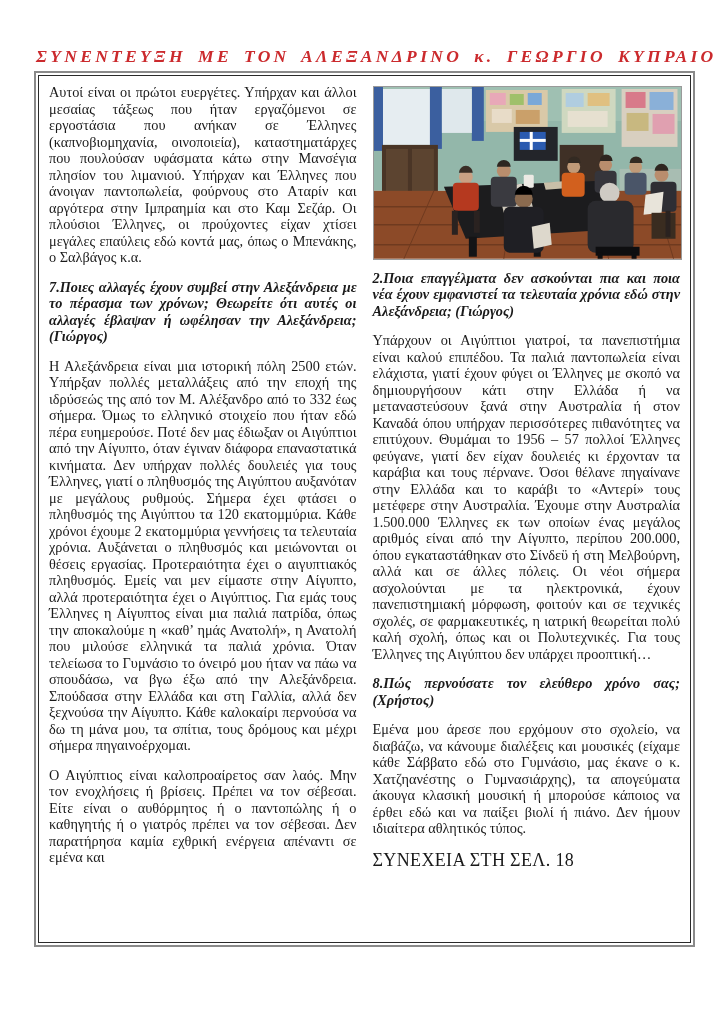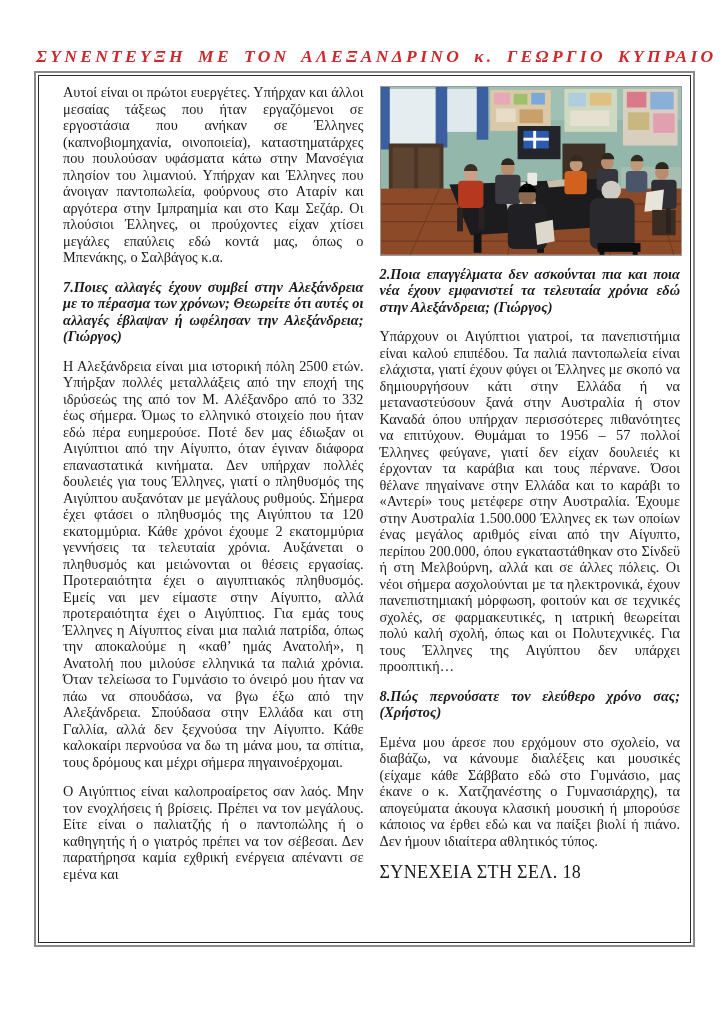--- a/index.html
+++ b/index.html
@@ -23,21 +23,21 @@
     letter-spacing:0.19em;word-spacing:0.25em;
     margin:10px 0 8px 0;white-space:nowrap;
   }
 
   
   .frame{
     border:1px solid #2a2a2a;
     outline:2px solid #8a8a8a;
     outline-offset:2px;
     margin:8px 2px 0 2px;
-    padding:8px 10px 10px 24px;
+    padding:8px 10px 10px 10px;
     min-height:868px;
     display:flex;gap:16px;
     box-sizing:border-box;
   }
   .col{flex:1 1 0;min-width:0;font-size:14.3px;line-height:1.155;text-align:justify;}
   .col p{margin:0 0 13px 0;}
   .col p:last-child{margin-bottom:0;}
   .q{font-weight:bold;font-style:italic;}
   .ans{font-weight:normal;}
   figure.photo{margin:2px 0 10px 0;}
@@ -52,21 +52,21 @@
   <header>
     <div class="headline">ΣΥΝΕΝΤΕΥΞΗ ΜΕ ΤΟΝ ΑΛΕΞΑΝΔΡΙΝΟ κ. ΓΕΩΡΓΙΟ ΚΥΠΡΑΙΟ</div>
   </header>
 
   <div class="frame">
 
     <div class="col">
       <p class="ans">Αυτοί είναι οι πρώτοι ευεργέτες. Υπήρχαν και άλλοι μεσαίας τάξεως που ήταν εργαζόμενοι σε εργοστάσια που ανήκαν σε Έλληνες (καπνοβιομηχανία, οινοποιεία), καταστηματάρχες που πουλούσαν υφάσματα κάτω στην Μανσέγια πλησίον του λιμανιού. Υπήρχαν και Έλληνες που άνοιγαν παντοπωλεία, φούρνους στο Αταρίν και αργότερα στην Ιμπραημία και στο Καμ Σεζάρ. Οι πλούσιοι Έλληνες, οι προύχοντες είχαν χτίσει μεγάλες επαύλεις εδώ κοντά μας, όπως ο Μπενάκης, ο Σαλβάγος κ.α.</p>
       <p class="q">7.Ποιες αλλαγές έχουν συμβεί στην Αλεξάνδρεια με το πέρασμα των χρόνων; Θεωρείτε ότι αυτές οι αλλαγές έβλαψαν ή ωφέλησαν την Αλεξάνδρεια; (Γιώργος)</p>
       <p class="ans">Η Αλεξάνδρεια είναι μια ιστορική πόλη 2500 ετών. Υπήρξαν πολλές μεταλλάξεις από την εποχή της ιδρύσεώς της από τον Μ. Αλέξανδρο από το 332 έως σήμερα. Όμως το ελληνικό στοιχείο που ήταν εδώ πέρα ευημερούσε. Ποτέ δεν μας έδιωξαν οι Αιγύπτιοι από την Αίγυπτο, όταν έγιναν διάφορα επαναστατικά κινήματα. Δεν υπήρχαν πολλές δουλειές για τους Έλληνες, γιατί ο πληθυσμός της Αιγύπτου αυξανόταν με μεγάλους ρυθμούς. Σήμερα έχει φτάσει ο πληθυσμός της Αιγύπτου τα 120 εκατομμύρια. Κάθε χρόνοι έχουμε 2 εκατομμύρια γεννήσεις τα τελευταία χρόνια. Αυξάνεται ο πληθυσμός και μειώνονται οι θέσεις εργασίας. Προτεραιότητα έχει ο αιγυπτιακός πληθυσμός. Εμείς ναι μεν είμαστε στην Αίγυπτο, αλλά προτεραιότητα έχει ο Αιγύπτιος. Για εμάς τους Έλληνες η Αίγυπτος είναι μια παλιά πατρίδα, όπως την αποκαλούμε η «καθ’ ημάς Ανατολή», η Ανατολή που μιλούσε ελληνικά τα παλιά χρόνια. Όταν τελείωσα το Γυμνάσιο το όνειρό μου ήταν να πάω να σπουδάσω, να βγω έξω από την Αλεξάνδρεια. Σπούδασα στην Ελλάδα και στη Γαλλία, αλλά δεν ξεχνούσα την Αίγυπτο. Κάθε καλοκαίρι περνούσα να δω τη μάνα μου, τα σπίτια, τους δρόμους και μέχρι σήμερα πηγαινοέρχομαι.</p>
-      <p class="ans">Ο Αιγύπτιος είναι καλοπροαίρετος σαν λαός. Μην τον ενοχλήσεις ή βρίσεις. Πρέπει να τον μεγάλους. Είτε είναι ο παλιατζής ή ο παντοπώλης ή ο καθηγητής ή ο γιατρός πρέπει να τον σέβεσαι. Δεν παρατήρησα καμία εχθρική ενέργεια απέναντι σε εμένα και</p>
+      <p class="ans">Ο Αιγύπτιος είναι καλοπροαίρετος σαν λαός. Μην τον ενοχλήσεις ή βρίσεις. Πρέπει να τον σέβεσαι. Είτε είναι ο αυθόρμητος ή ο παντοπώλης ή ο καθηγητής ή ο γιατρός πρέπει να τον σέβεσαι. Δεν παρατήρησα καμία εχθρική ενέργεια απέναντι σε εμένα και</p>
     </div>
 
     <div class="col">
 
       <figure class="photo">
         <svg viewBox="0 0 308 172" xmlns="http://www.w3.org/2000/svg">
 
           <rect x="0" y="0" width="308" height="104" fill="#93b7aa"></rect>
           <rect x="0" y="0" width="308" height="34" fill="#9fc0b2"></rect>
 

